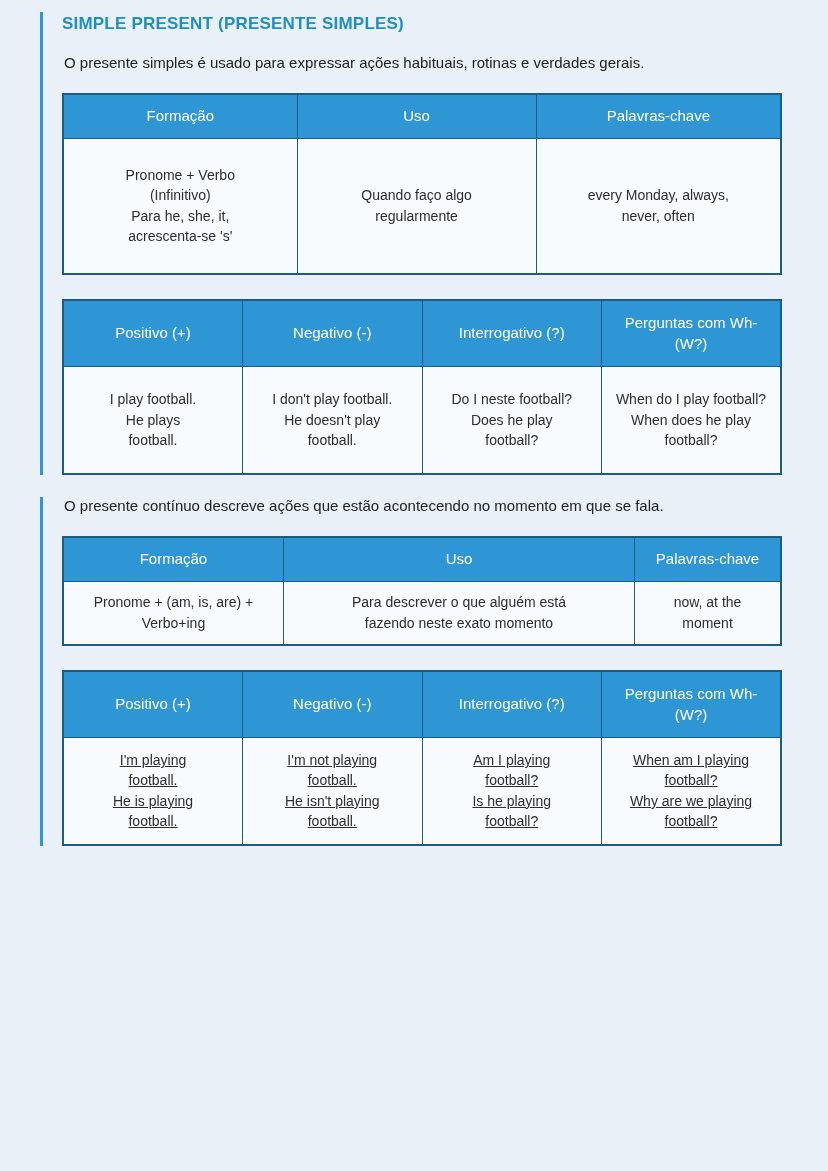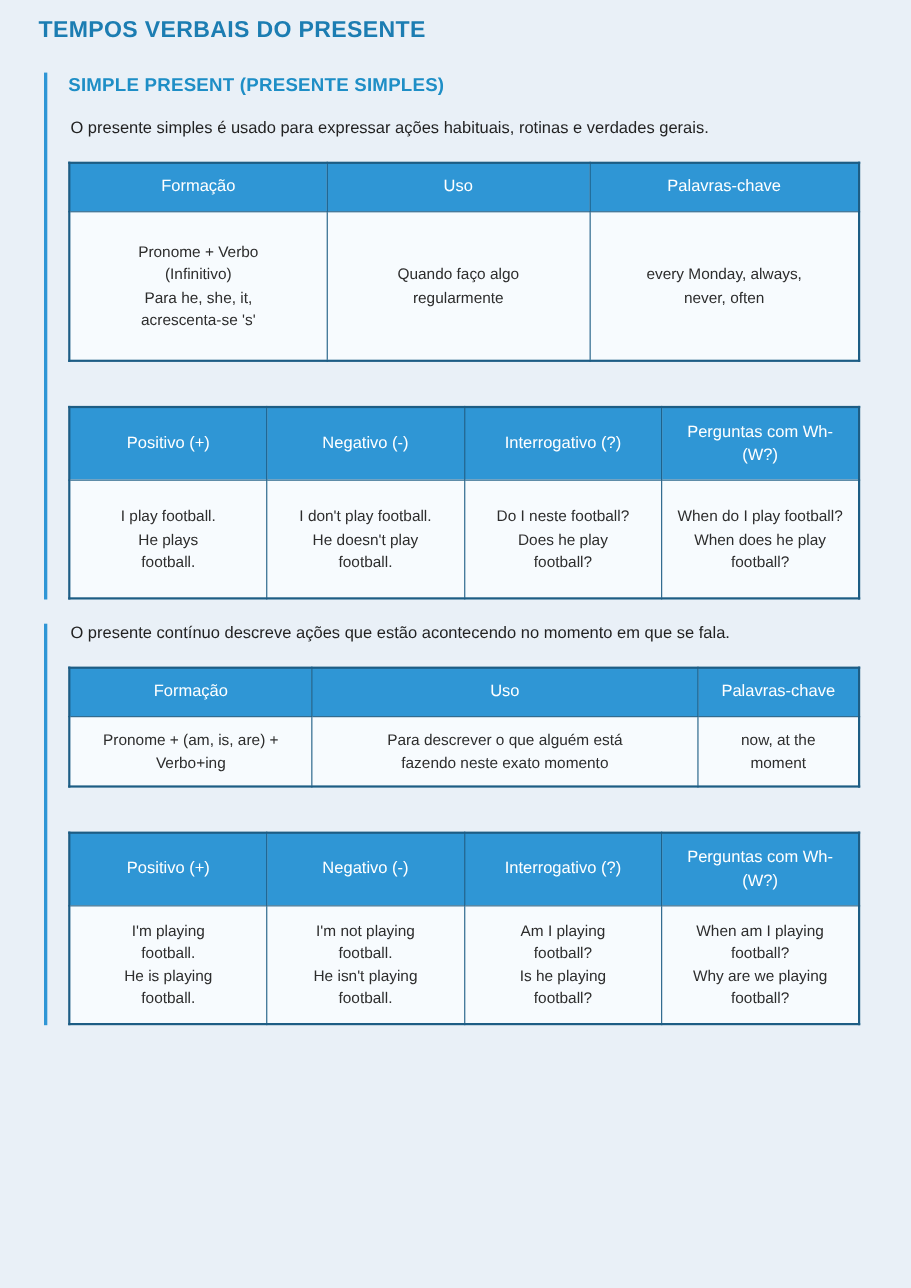--- a/index.html
+++ b/index.html
@@ -35,21 +35,21 @@
   .section-desc {
     font-size: 15px;
     color: #222;
     margin: 12px 0 22px 2px;
   }
   table.tbl {
     border-collapse: collapse;
     table-layout: fixed;
     width: 720px;
     border: 2px solid var(--border, #1d5d84);
-    margin-bottom: 40px;
+    margin-bottom: 24px;
   }
   table.tbl:last-child { margin-bottom: 0; }
   .tbl th, .tbl td {
     border: 1px solid var(--border, #1d5d84);
     text-align: center;
     vertical-align: middle;
     white-space: pre-line;
     padding: 6px 10px;
     line-height: 1.45;
   }
@@ -61,28 +61,27 @@
   }
   .tbl td {
     background: var(--cell-bg, #f7fbfe);
     font-size: 14px;
   }
   .formation th { height: 44px; }
   .formation td { height: 136px; }
   .formation.compact td { height: 64px; }
   .examples th { height: 66px; }
   .examples td { height: 108px; }
-  .examples.tall td { height: 108px; }
+  .examples.tall td { height: 108px; text-decoration: underline; }
 </style>
 </head>
 <body>
 
 <div class="page">
 
-  <h1 class="page-title">TEMPOS VERBAIS DO PRESENTE</h1>
 
   <section class="section">
     <h2 class="section-heading">SIMPLE PRESENT (PRESENTE SIMPLES)</h2>
     <p class="section-desc">O presente simples é usado para expressar ações habituais, rotinas e verdades gerais.</p>
 
     <table class="tbl formation">
       <colgroup>
           <col style="width:32.6%">
           <col style="width:33.3%">
           <col style="width:34.1%">

